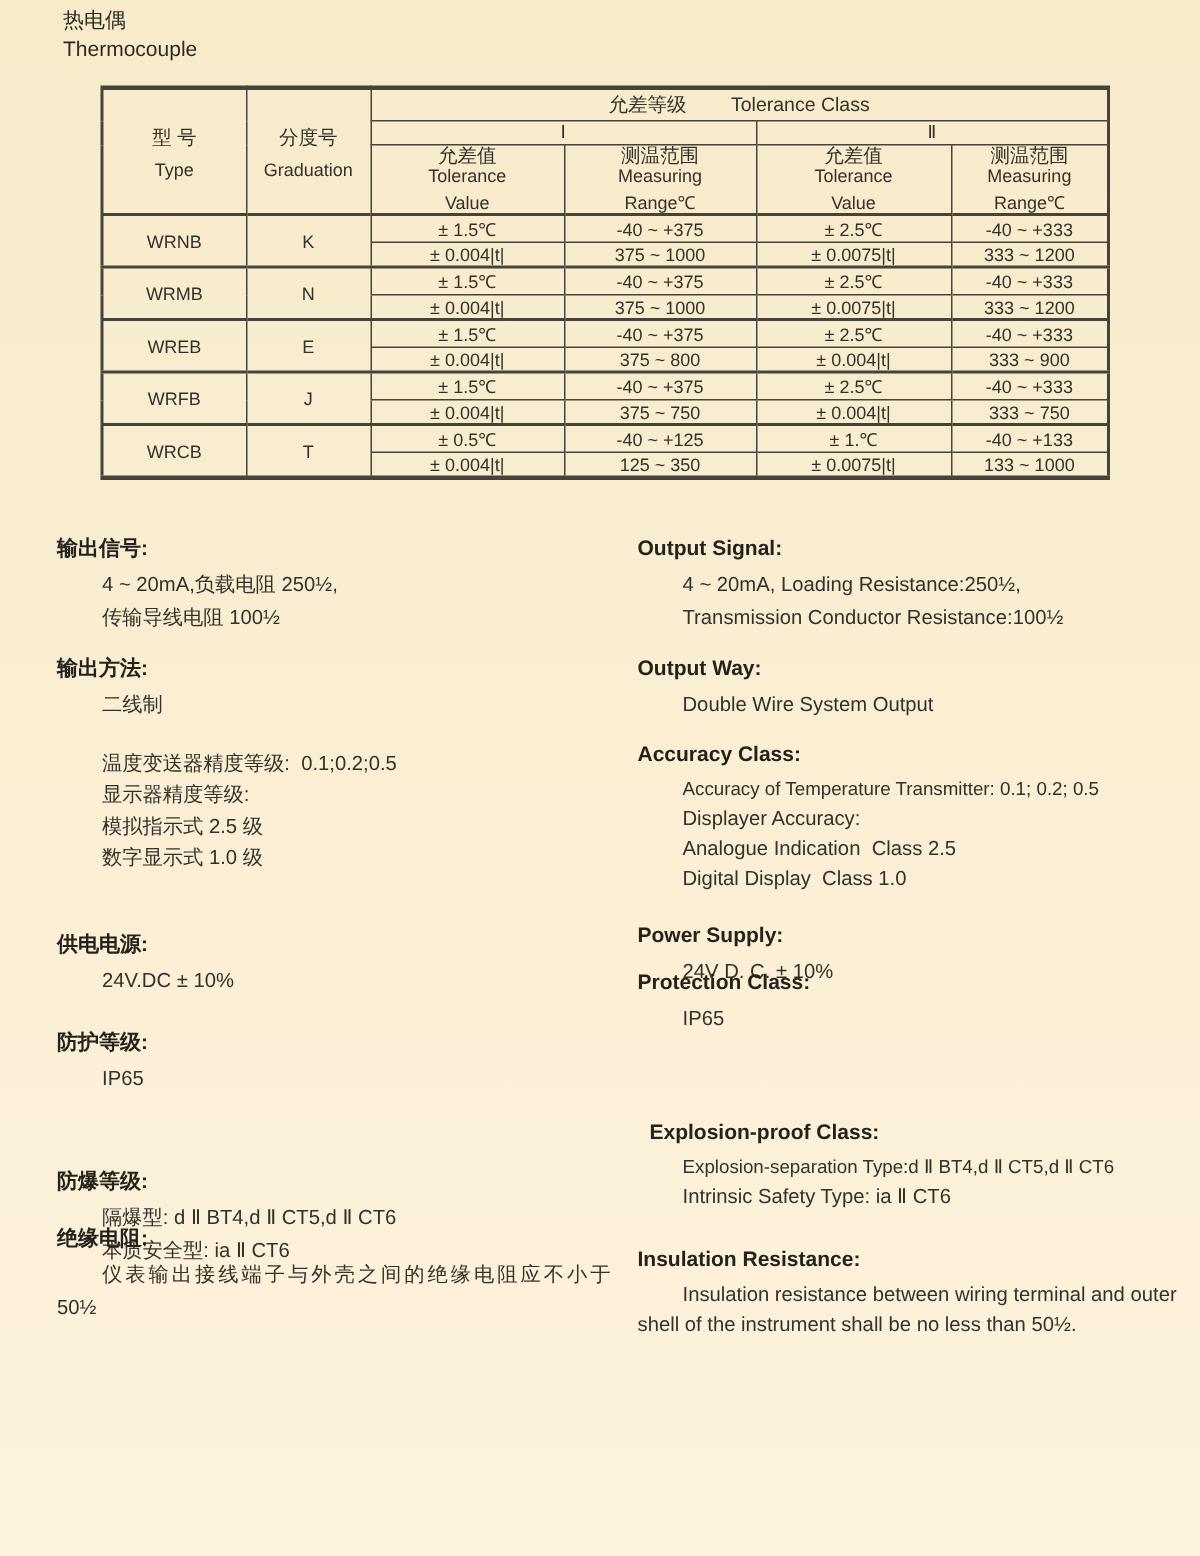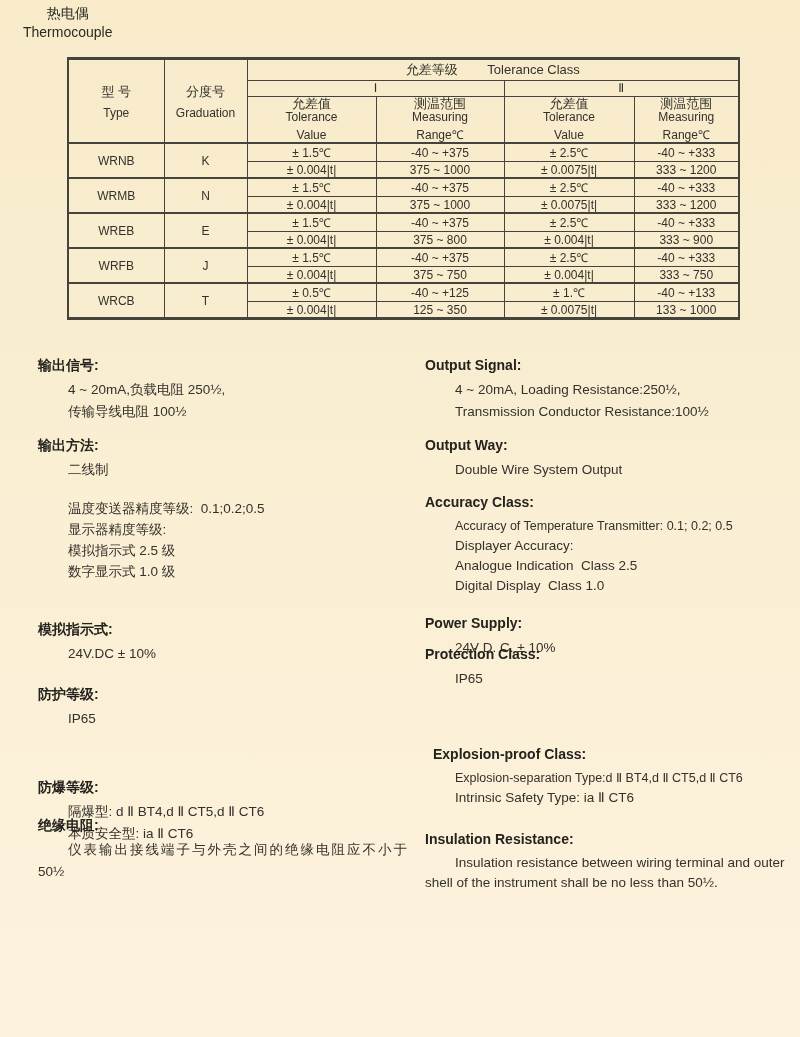--- a/index.html
+++ b/index.html
@@ -5,21 +5,21 @@
   html,body { margin:0; padding:0; }
   .page {
     position:relative;
     width:800px; height:1037px;
     background:linear-gradient(180deg,#f7ebca 0%, #faeed3 45%, #fdf2dd 100%);
     font-family:"Liberation Sans", sans-serif;
     color:#33312b;
     overflow:hidden;
   }
   
-  .title-block { position:absolute; left:23px; top:4px;text-align:center; }
+  .title-block { position:absolute; left:42px; top:4px; }
   .title-block div { font-size:14px; line-height:19px; color:#2c2a24; }
 
   
   table.spec {
     position:absolute; left:67px; top:57px;
     width:671px;
     border-collapse:collapse; table-layout:fixed;
     border:2px solid #45443c;
     border-top-width:3px; border-bottom-width:3px;
   }
@@ -208,21 +208,21 @@
     <div class="hd">输出方法:</div>
     <div class="ln">二线制</div>
   </div>
   <div class="sec colL sL2 tight">
     <div class="ln">温度变送器精度等级:  0.1;0.2;0.5</div>
     <div class="ln">显示器精度等级:</div>
     <div class="ln">模拟指示式 2.5 级</div>
     <div class="ln">数字显示式 1.0 级</div>
   </div>
   <div class="sec colL sL3">
-    <div class="hd">模拟指示式:</div>
+    <div class="hd">供电电源:</div>
     <div class="ln">24V.DC ± 10%</div>
   </div>
   <div class="sec colL sL4">
     <div class="hd">防护等级:</div>
     <div class="ln">IP65</div>
   </div>
   <div class="sec colL sL5">
     <div class="hd">防爆等级:</div>
     <div class="ln">隔爆型: d Ⅱ BT4,d Ⅱ CT5,d Ⅱ CT6</div>
     <div class="ln">本质安全型: ia Ⅱ CT6</div>

